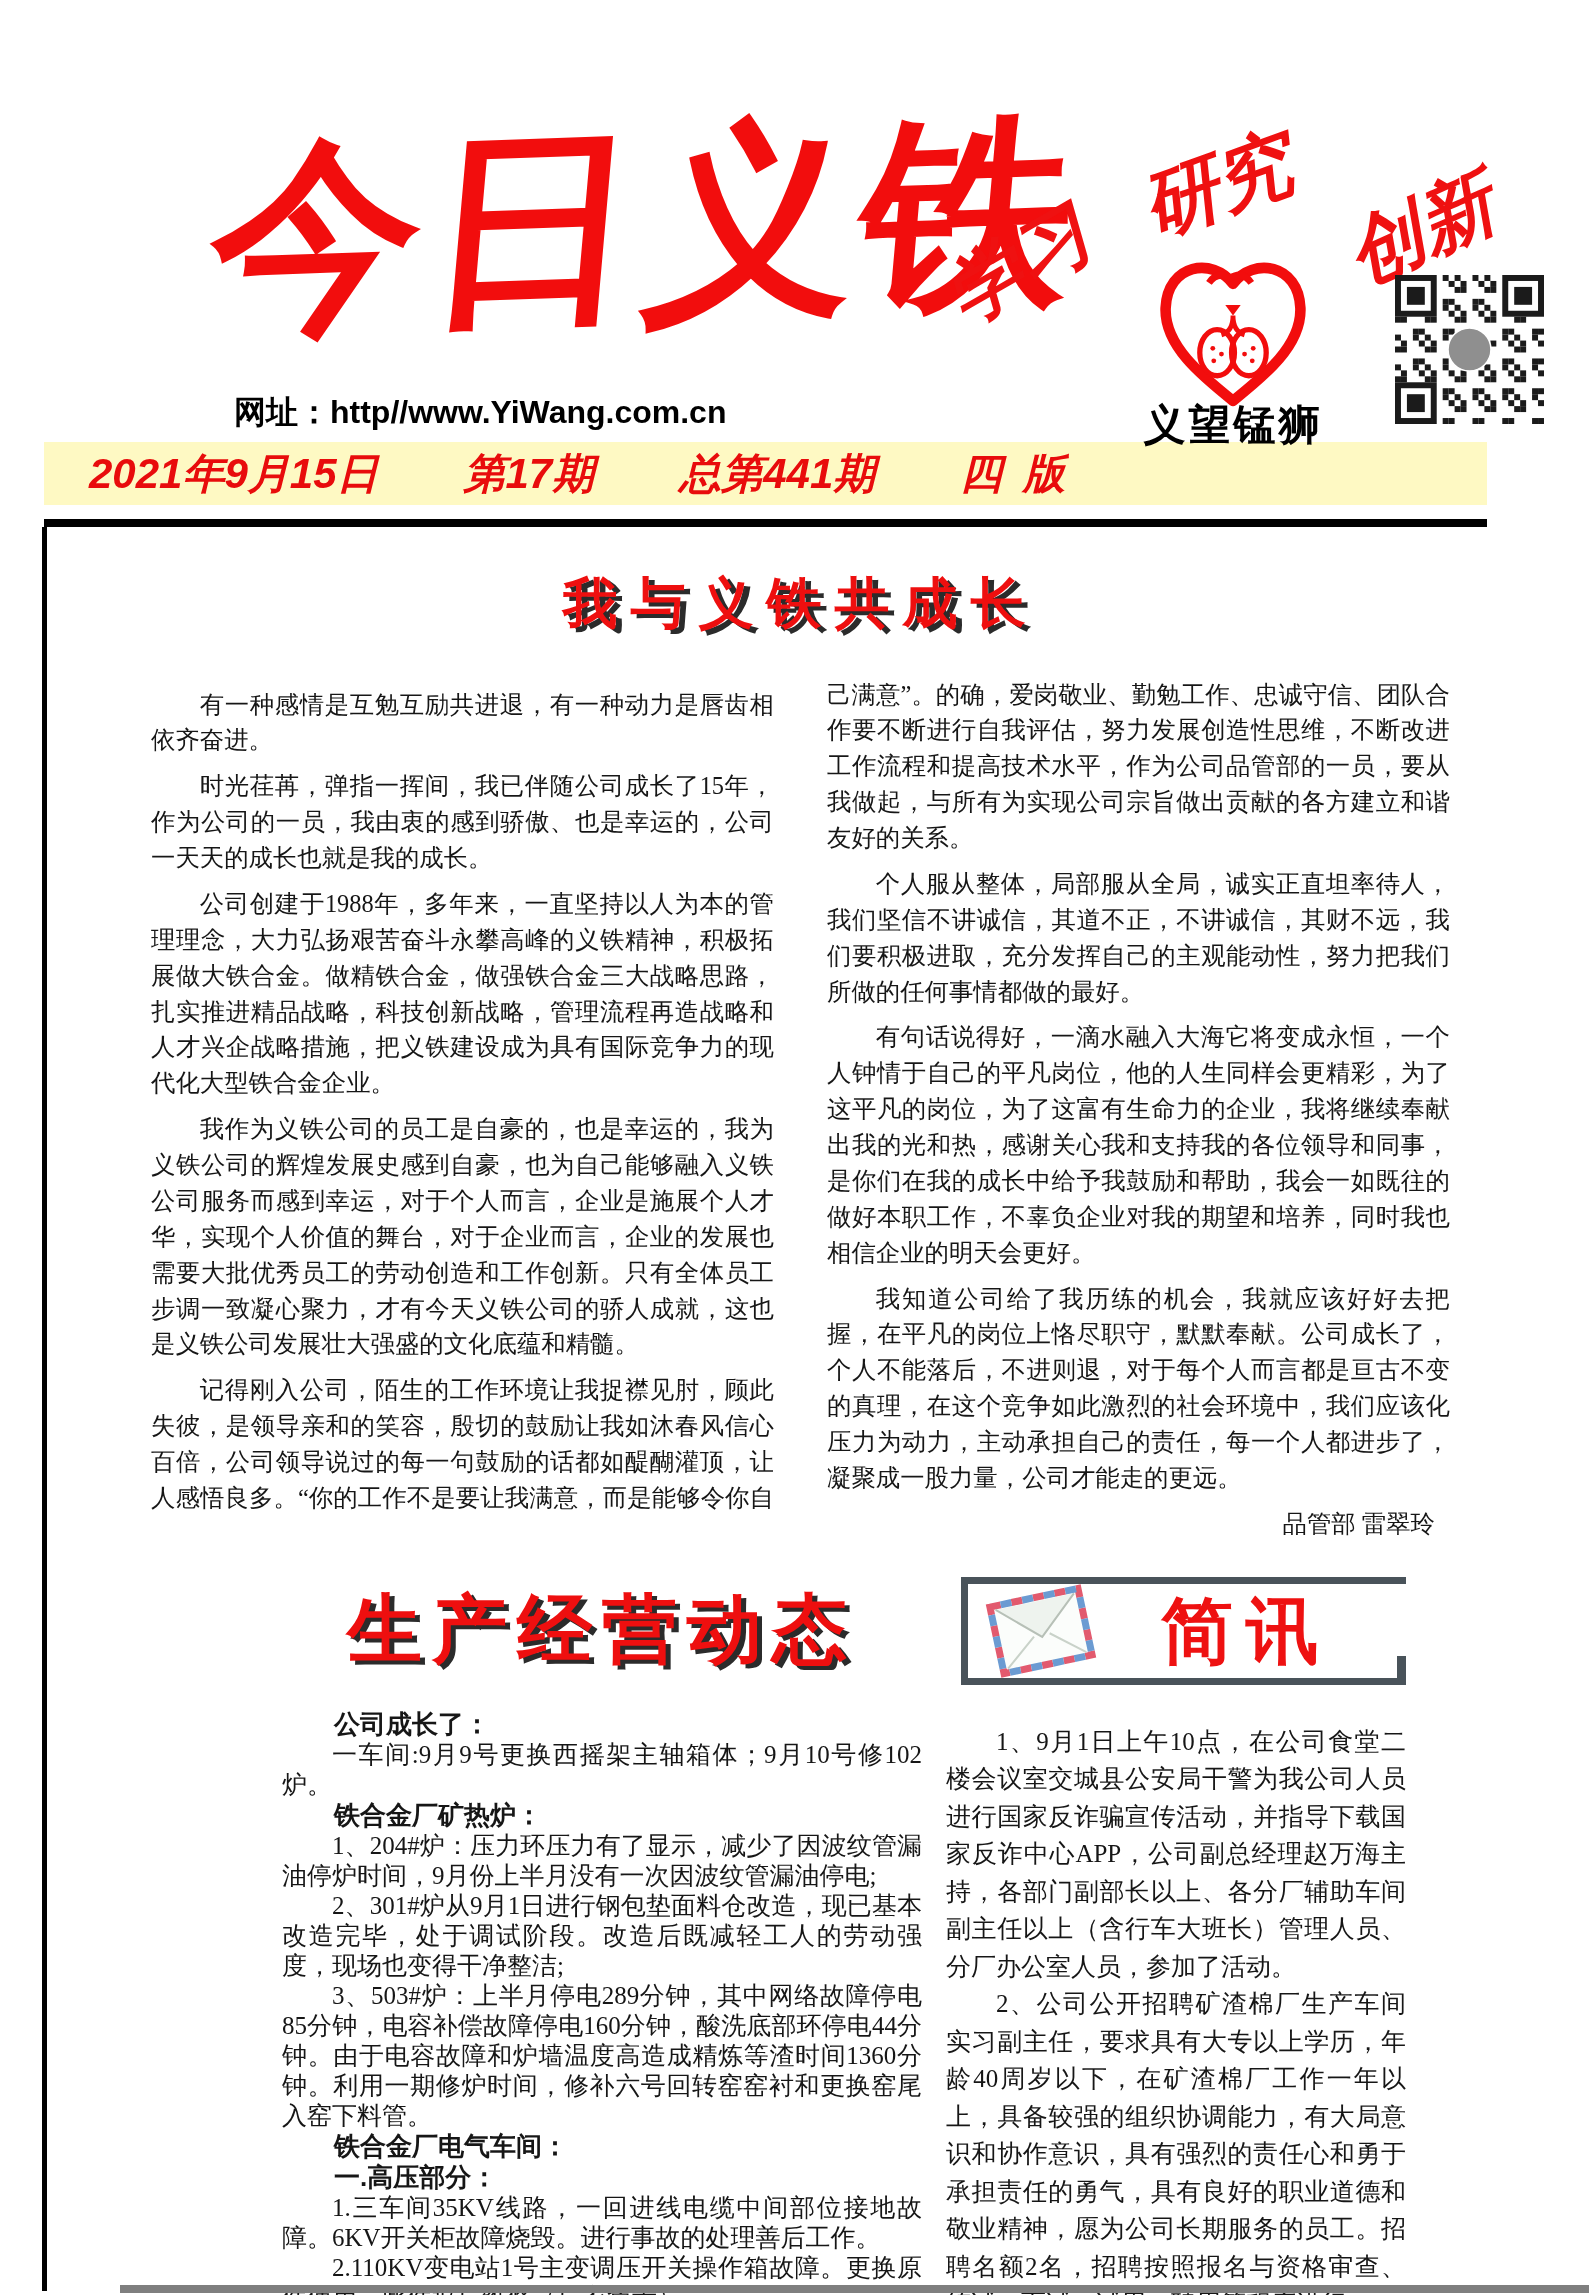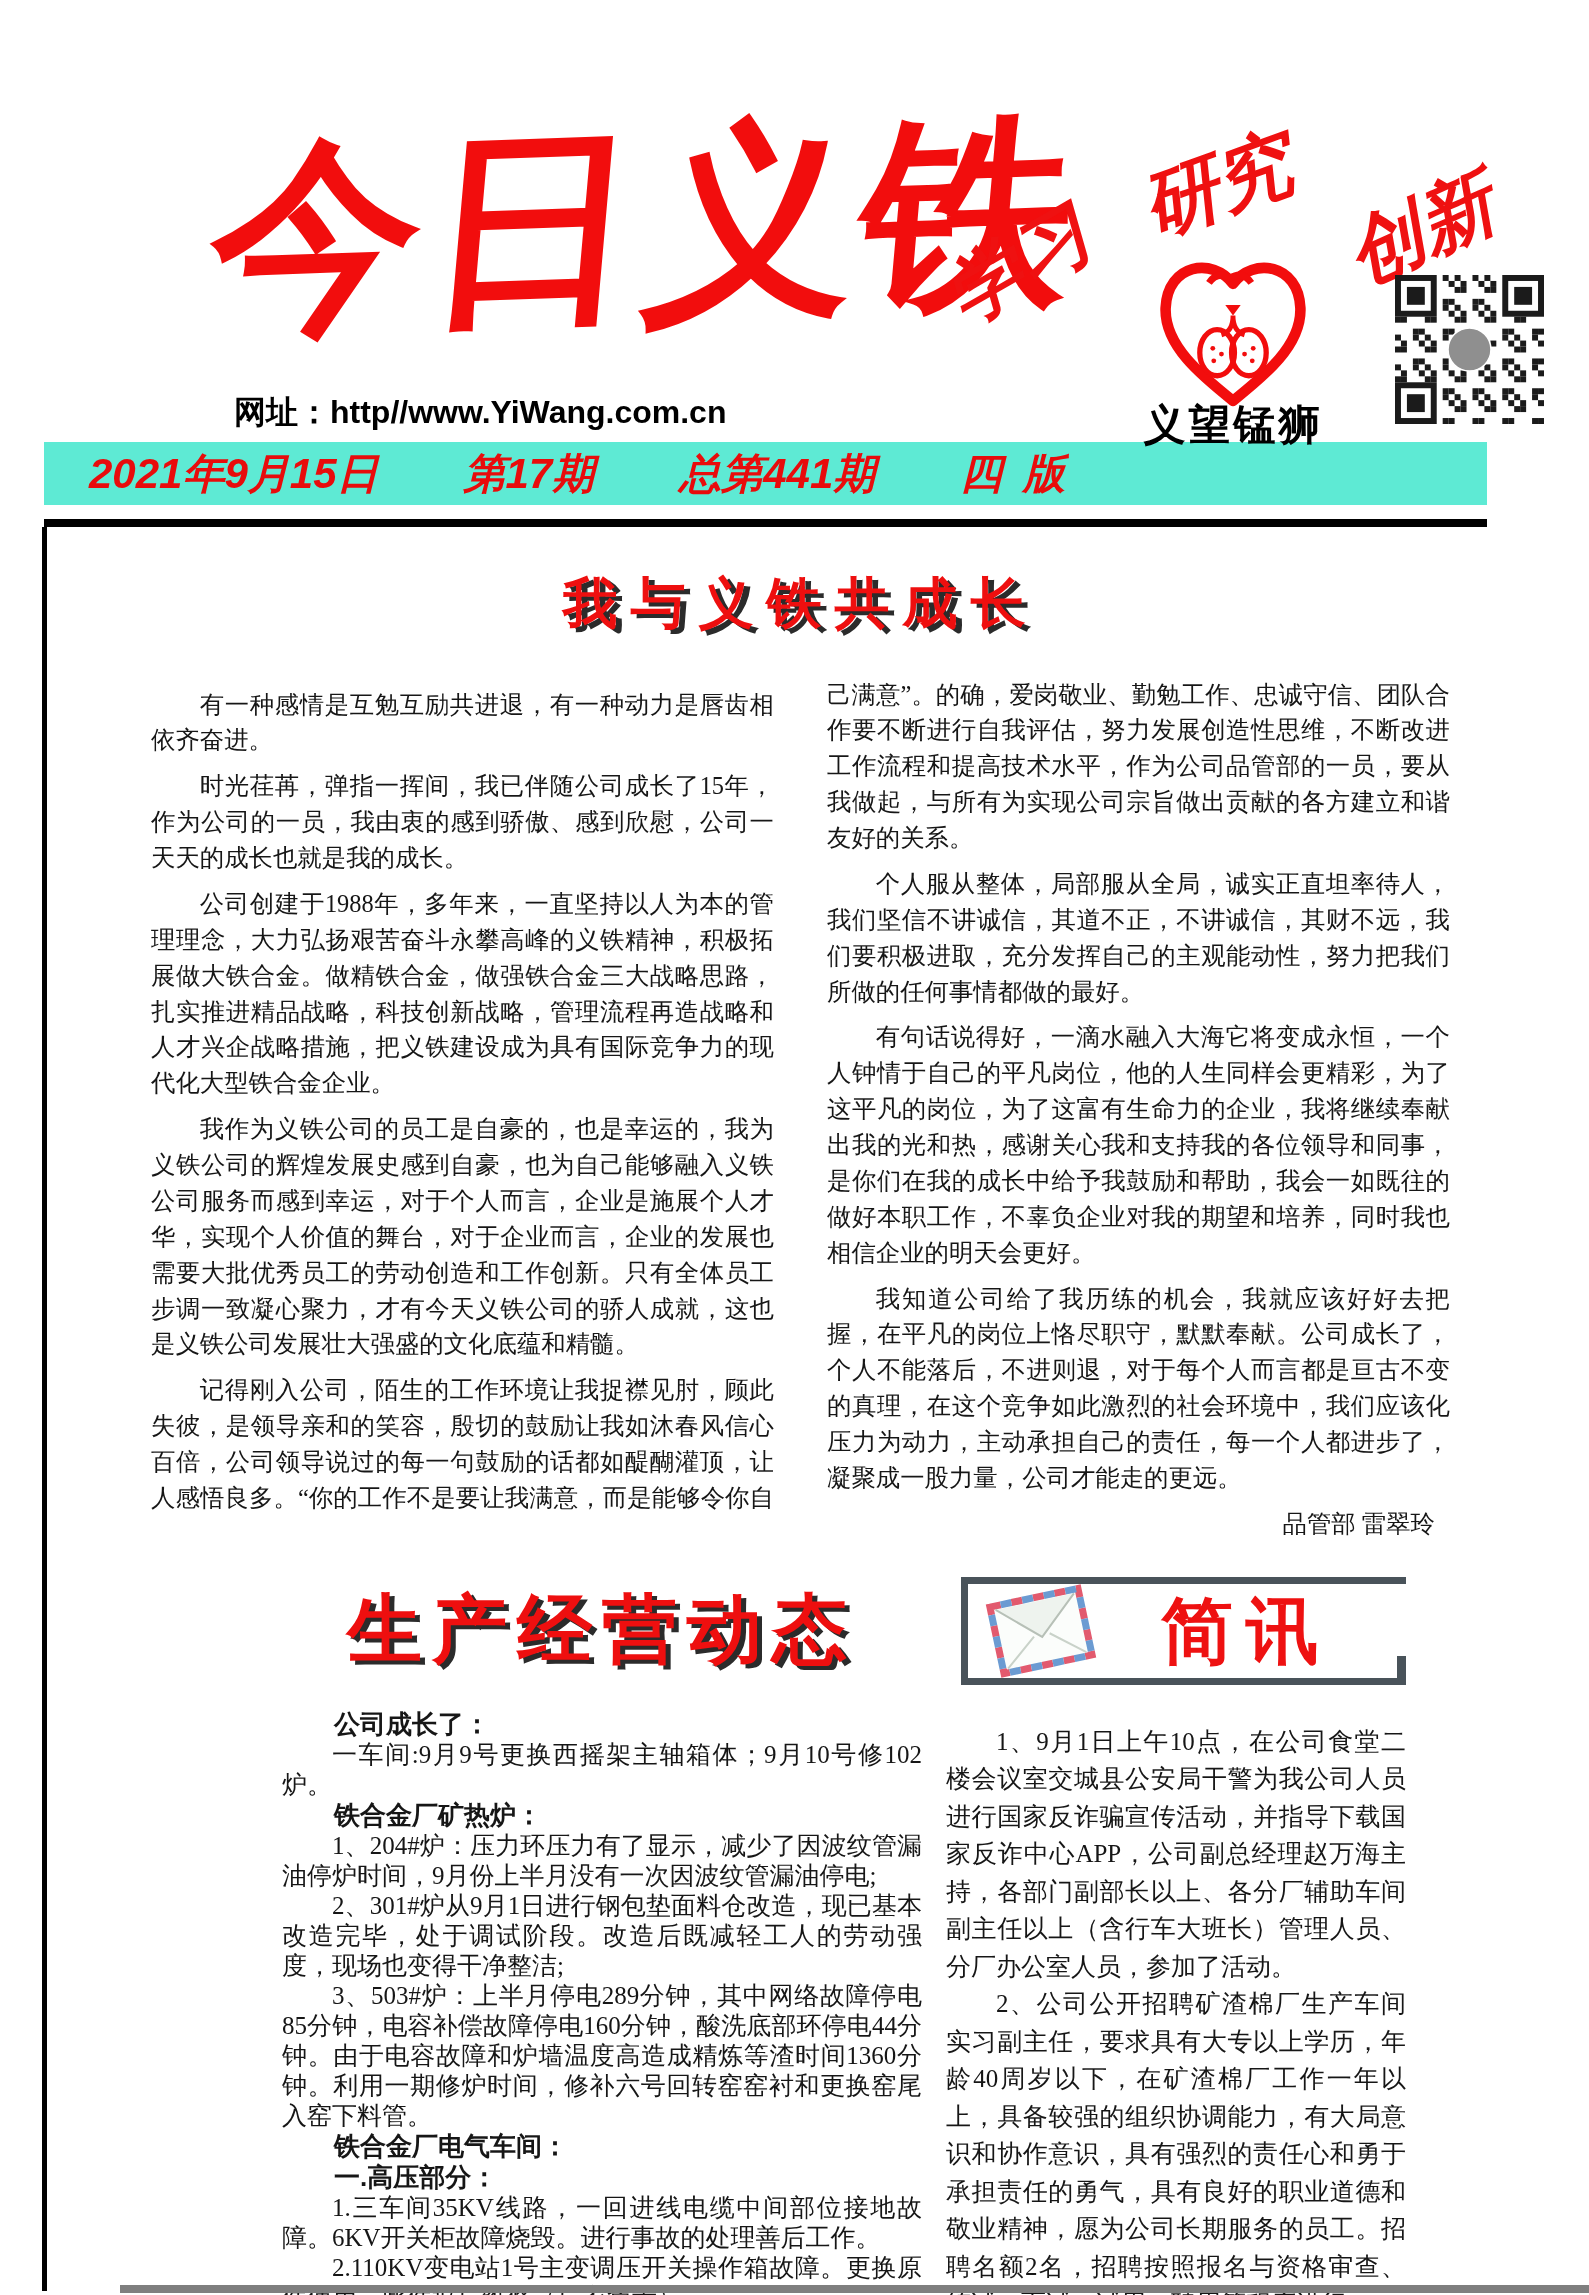--- a/index.html
+++ b/index.html
@@ -16,21 +16,21 @@
         font-family:"Liberation Serif",serif;white-space:nowrap;}
   .slogan1{left:942px;top:214px;transform:rotate(-30deg);}
   .slogan2{left:1141px;top:135px;transform:rotate(-20deg);}
   .slogan3{left:1345px;top:179px;transform:rotate(-24deg);}
   .lion{position:absolute;left:1151px;top:254px;}
   .logo-caption{position:absolute;left:1124px;top:397px;width:219px;text-align:center;
         font-family:"Liberation Sans","DejaVu Sans",sans-serif;font-weight:bold;font-size:42px;
         letter-spacing:3px;color:#000;white-space:nowrap;}
   .qr{position:absolute;left:1395px;top:275px;width:149px;height:149px;}
   
-  .datebar{margin-left:44px;width:1443px;height:63px;background:#5eead4;display:flex;align-items:center;
+  .datebar{margin-left:44px;width:1443px;height:63px;background:#fef9c3;display:flex;align-items:center;
         box-sizing:border-box;padding-left:45px;gap:85px;}
   .datebar span{font-family:"Liberation Sans","DejaVu Sans",sans-serif;font-weight:bold;font-style:italic;
         font-size:42px;color:#e80c0c;white-space:nowrap;}
   .datebar .pageno{letter-spacing:21px;}
   .rule{margin:14px 0 0 44px;width:1443px;height:7.5px;background:#000;}
   .vline{position:absolute;left:42px;top:527px;width:4.5px;height:1764px;background:#000;}
   .bottomline{position:absolute;left:120px;top:2285px;width:1470px;height:7.5px;background:#7f7f7f;}
   
   .main{margin:0 129px 0 141px;}
   .article-title{margin:49px 0 46px;text-align:center;font-family:"Liberation Sans","DejaVu Sans",sans-serif;
@@ -240,21 +240,21 @@
   </div>
   <div class="rule"></div>
   <div class="vline"></div>
   <div class="bottomline"></div>
 
   <div class="main">
     <h1 class="article-title">我与义铁共成长</h1>
     <div class="article-body">
       <div>
           <p>有一种感情是互勉互励共进退，有一种动力是唇齿相依齐奋进。</p>
-          <p>时光荏苒，弹指一挥间，我已伴随公司成长了15年，作为公司的一员，我由衷的感到骄傲、感到欣慰，公司一天天的成长也就是我的成长。</p>
+          <p>时光荏苒，弹指一挥间，我已伴随公司成长了15年，作为公司的一员，我由衷的感到骄傲、也是幸运的，公司一天天的成长也就是我的成长。</p>
           <p>公司创建于1988年，多年来，一直坚持以人为本的管理理念，大力弘扬艰苦奋斗永攀高峰的义铁精神，积极拓展做大铁合金。做精铁合金，做强铁合金三大战略思路，扎实推进精品战略，科技创新战略，管理流程再造战略和人才兴企战略措施，把义铁建设成为具有国际竞争力的现代化大型铁合金企业。</p>
           <p>我作为义铁公司的员工是自豪的，也是幸运的，我为义铁公司的辉煌发展史感到自豪，也为自己能够融入义铁公司服务而感到幸运，对于个人而言，企业是施展个人才华，实现个人价值的舞台，对于企业而言，企业的发展也需要大批优秀员工的劳动创造和工作创新。只有全体员工步调一致凝心聚力，才有今天义铁公司的骄人成就，这也是义铁公司发展壮大强盛的文化底蕴和精髓。</p>
           <p>记得刚入公司，陌生的工作环境让我捉襟见肘，顾此失彼，是领导亲和的笑容，殷切的鼓励让我如沐春风信心百倍，公司领导说过的每一句鼓励的话都如醍醐灌顶，让人感悟良多。“你的工作不是要让我满意，而是能够令你自己满意”。的确，爱岗敬业、勤勉工作、忠诚守信、团队合作要不断进行自我评估，努力发展创造性思维，不断改进工作流程和提高技术水平，作为公司品管部的一员，要从我做起，与所有为实现公司宗旨做出贡献的各方建立和谐友好的关系。</p>
           <p>个人服从整体，局部服从全局，诚实正直坦率待人，我们坚信不讲诚信，其道不正，不讲诚信，其财不远，我们要积极进取，充分发挥自己的主观能动性，努力把我们所做的任何事情都做的最好。</p>
           <p>有句话说得好，一滴水融入大海它将变成永恒，一个人钟情于自己的平凡岗位，他的人生同样会更精彩，为了这平凡的岗位，为了这富有生命力的企业，我将继续奉献出我的光和热，感谢关心我和支持我的各位领导和同事，是你们在我的成长中给予我鼓励和帮助，我会一如既往的做好本职工作，不辜负企业对我的期望和培养，同时我也相信企业的明天会更好。</p>
           <p>我知道公司给了我历练的机会，我就应该好好去把握，在平凡的岗位上恪尽职守，默默奉献。公司成长了，个人不能落后，不进则退，对于每个人而言都是亘古不变的真理，在这个竞争如此激烈的社会环境中，我们应该化压力为动力，主动承担自己的责任，每一个人都进步了，凝聚成一股力量，公司才能走的更远。</p>
         </div>
       <p class="signature">品管部 雷翠玲</p>
     </div>
 

